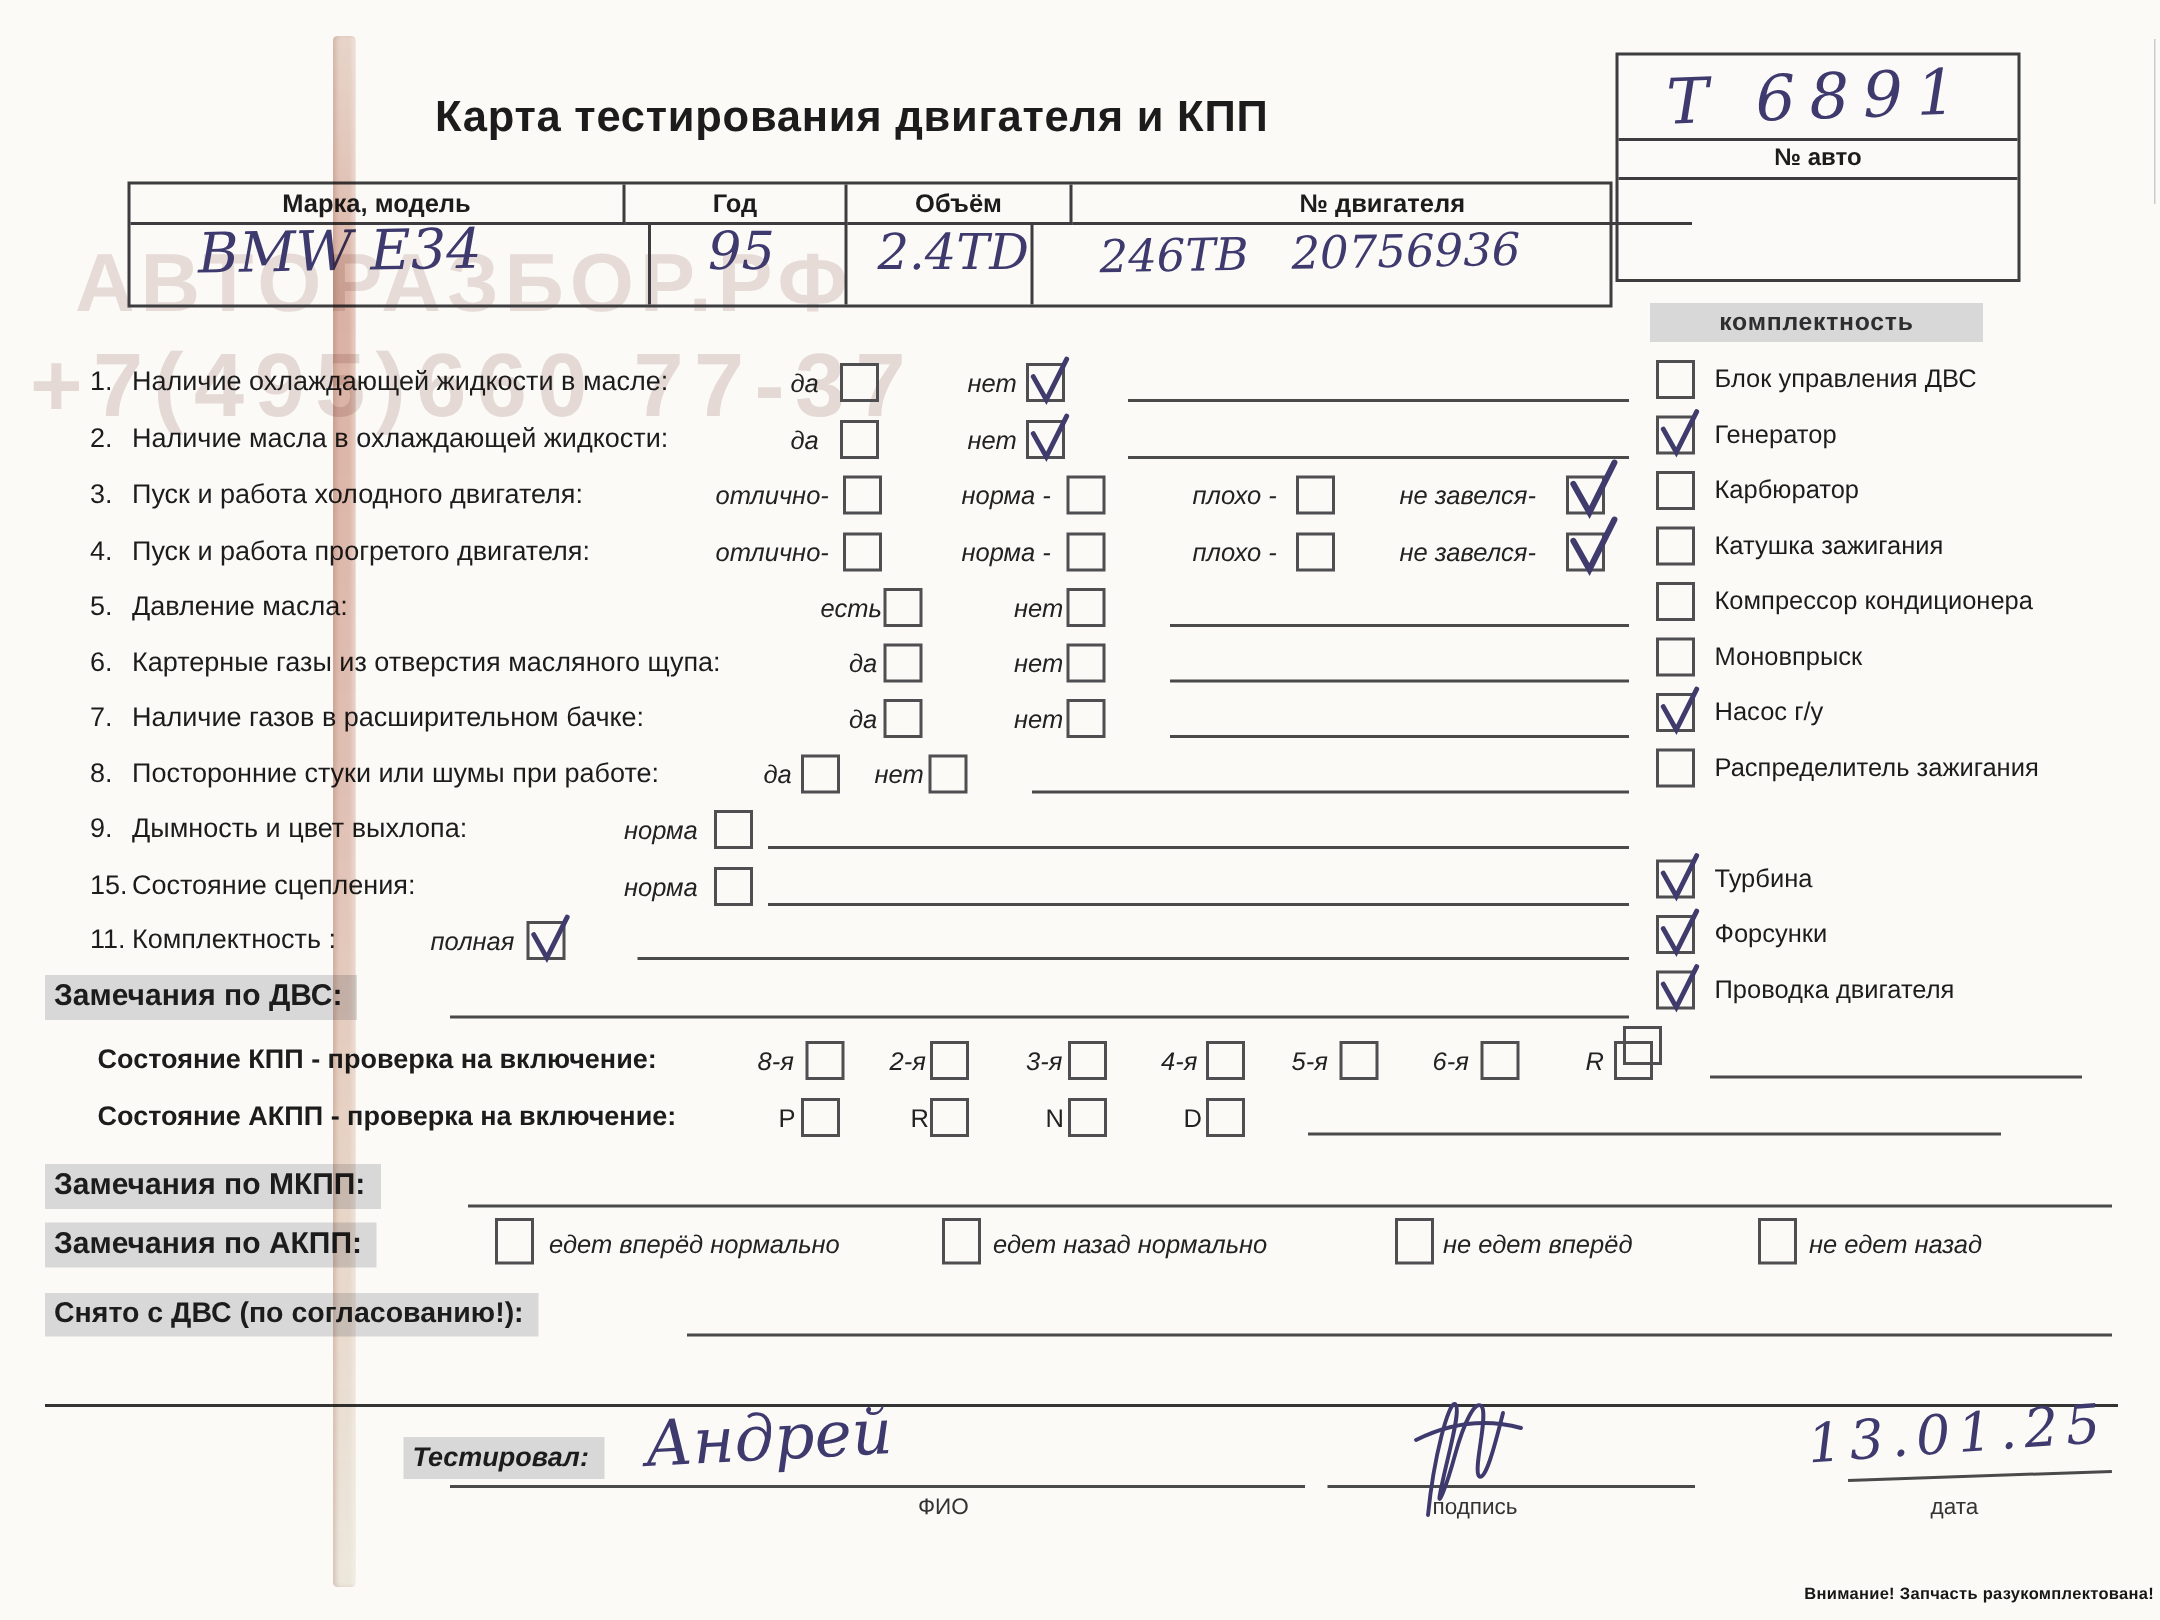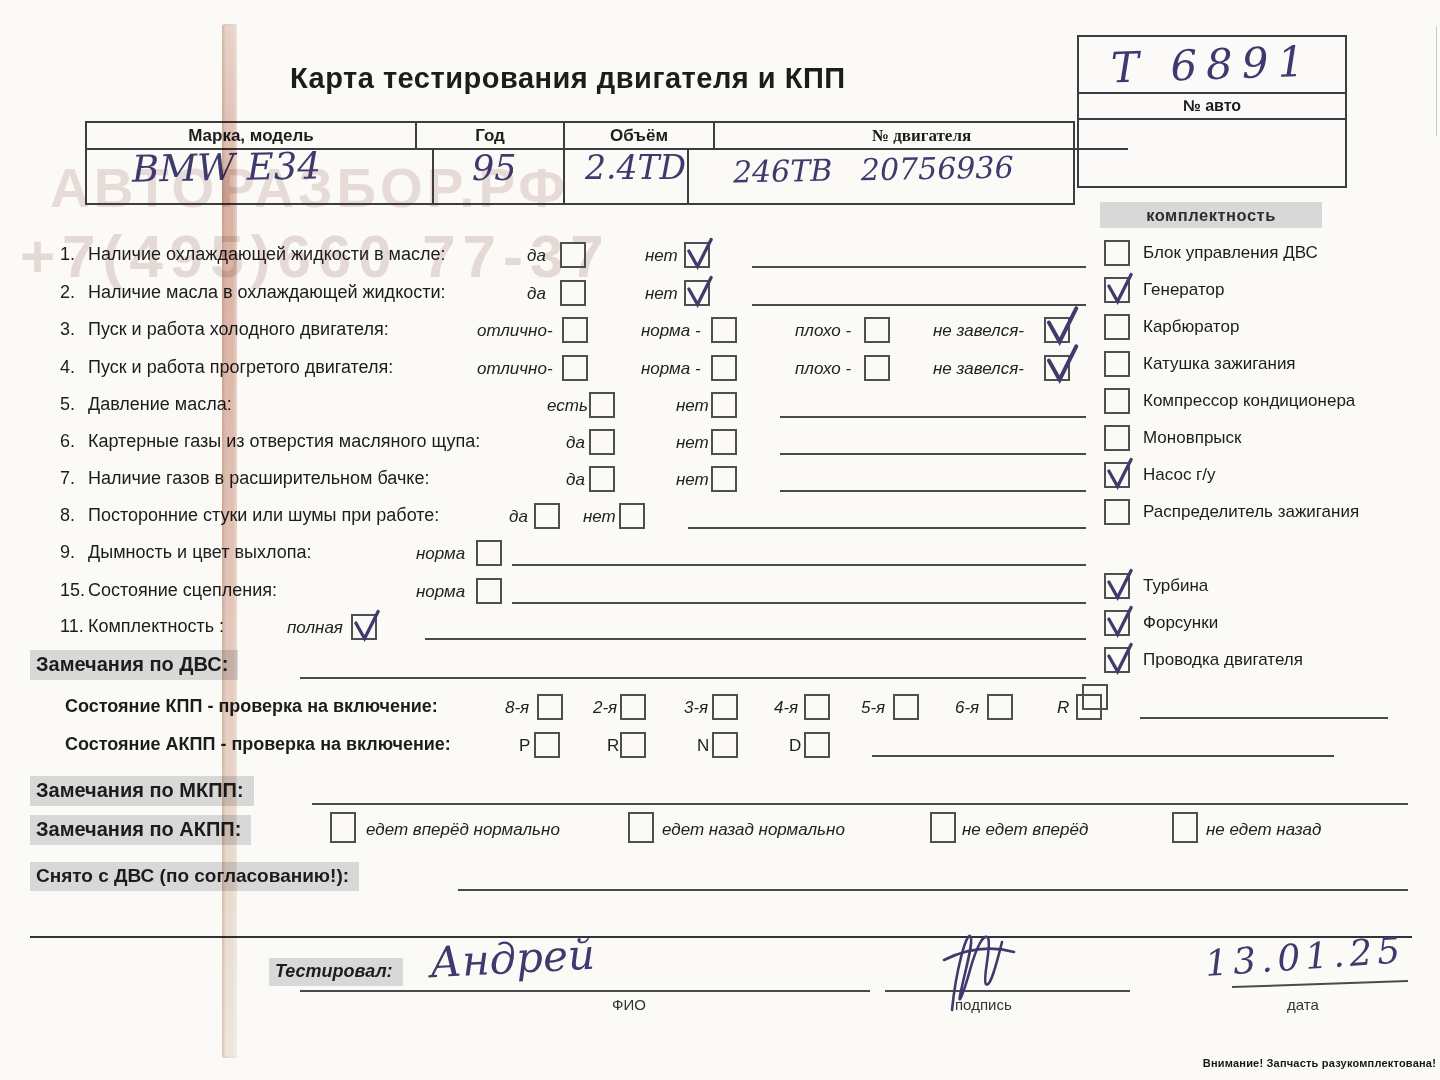--- a/index.html
+++ b/index.html
@@ -70,21 +70,21 @@
     </div>
     <div class="orow" style="top:107px;height:42px;">
       <span></span>
     </div>
   </div>
 
   <div class="htable">
     <div class="hcell" style="left:0;width:330px;">Марка, модель</div>
     <div class="hcell" style="left:330px;width:148px;">Год</div>
     <div class="hcell" style="left:478px;width:150px;">Объём</div>
-    <div class="hcell" style="left:628px;width:413px;border-right:none;font-family:Liberation Serif, serif;">№ двигателя</div>
+    <div class="hcell" style="left:628px;width:413px;border-right:none;">№ двигателя</div>
     <div class="vcell" style="left:17px;width:330px;">
       <span class="hand" style="position:absolute;left:28px;top:-4px;font-size:37px;transform:rotate(-1deg);">BMW E34</span>
     </div>
     <div class="vcell" style="left:330px;width:148px;">
       <span class="hand" style="position:absolute;left:55px;top:-2px;font-size:35px;">95</span>
     </div>
     <div class="vcell" style="left:478px;width:124px;">
       <span class="hand" style="position:absolute;left:20px;top:-2px;font-size:33px;">2.4TD</span>
     </div>
     <div class="vcell" style="left:628px;width:358px;border-right:none;">

